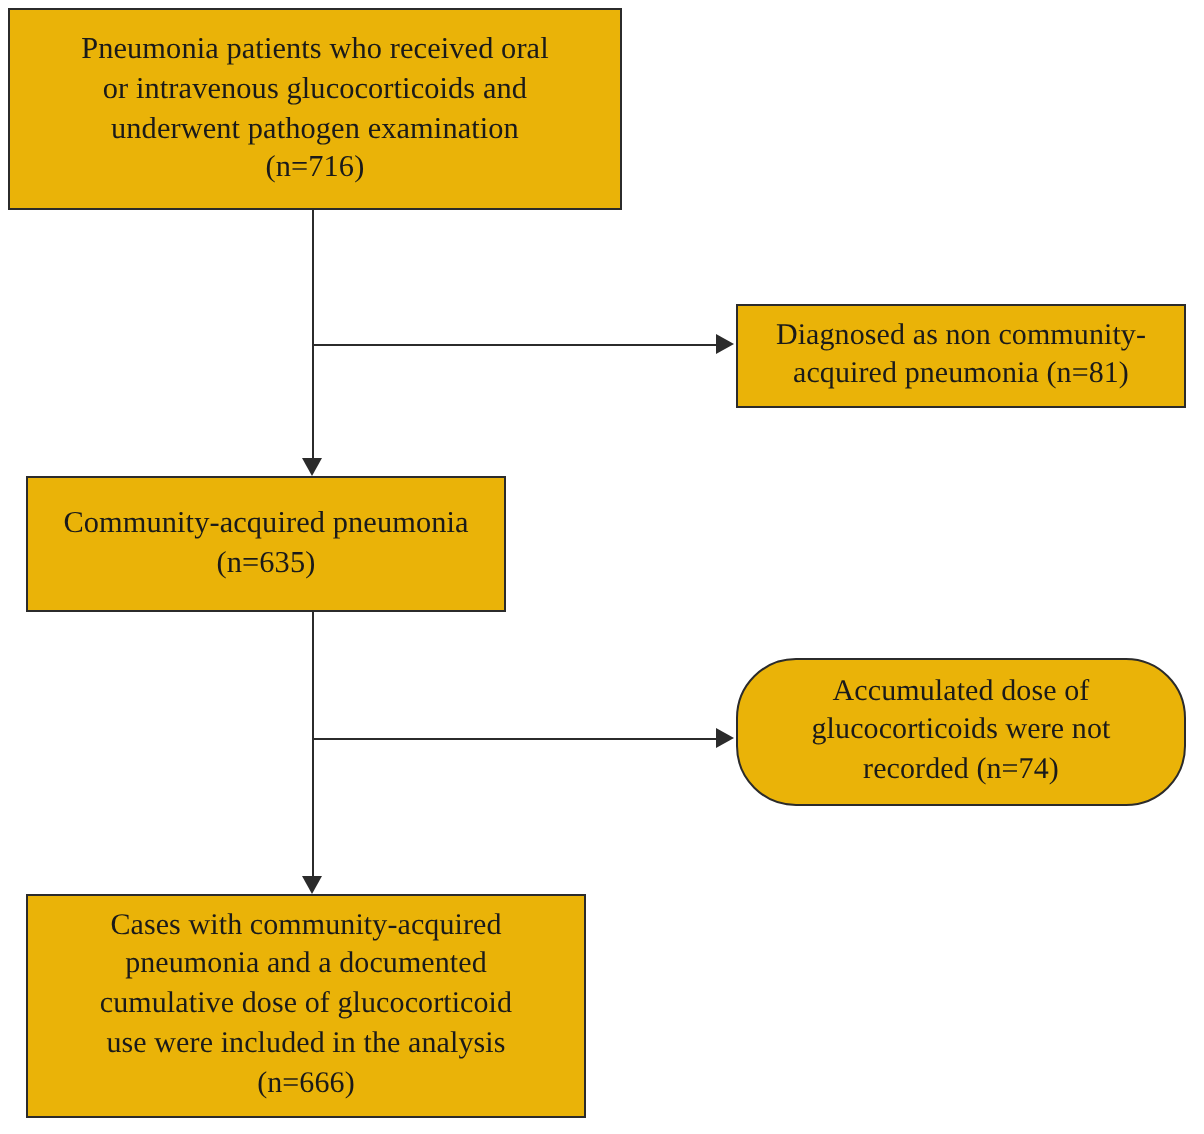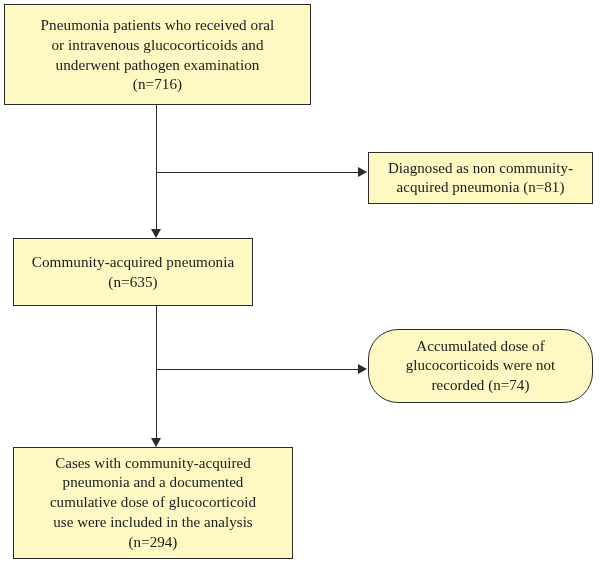--- a/index.html
+++ b/index.html
@@ -13,21 +13,21 @@
     height: 567px;
     background: #ffffff;
     font-family: "Liberation Serif", "DejaVu Serif", serif;
     color: #1a1a1a;
     overflow: hidden;
   }
   .node {
     position: absolute;
     box-sizing: border-box;
     border: 1.6px solid #2b2b2b;
-    background: #fef9c3;
+    background: #eab308;
     display: flex;
     align-items: center;
     justify-content: center;
     text-align: center;
     padding: 2px 6px;
   }
   .node-text {
     display: block;
     white-space: pre-line;
     line-height: 1.30;
@@ -111,21 +111,21 @@
     <span class="node-text">Accumulated dose of
 glucocorticoids were not
 recorded (n=74)</span>
   </div>
 
   <div class="node" id="box-analysis">
     <span class="node-text">Cases with community-acquired
 pneumonia and a documented
 cumulative dose of glucocorticoid
 use were included in the analysis
-(n=294)</span>
+(n=666)</span>
   </div>
 
   <div class="vline" id="trunk-1"></div>
   <div class="arrow-down" id="trunk-1-head"></div>
 
   <div class="hline" id="branch-1"></div>
   <div class="arrow-right" id="branch-1-head"></div>
 
   <div class="vline" id="trunk-2"></div>
   <div class="arrow-down" id="trunk-2-head"></div>

